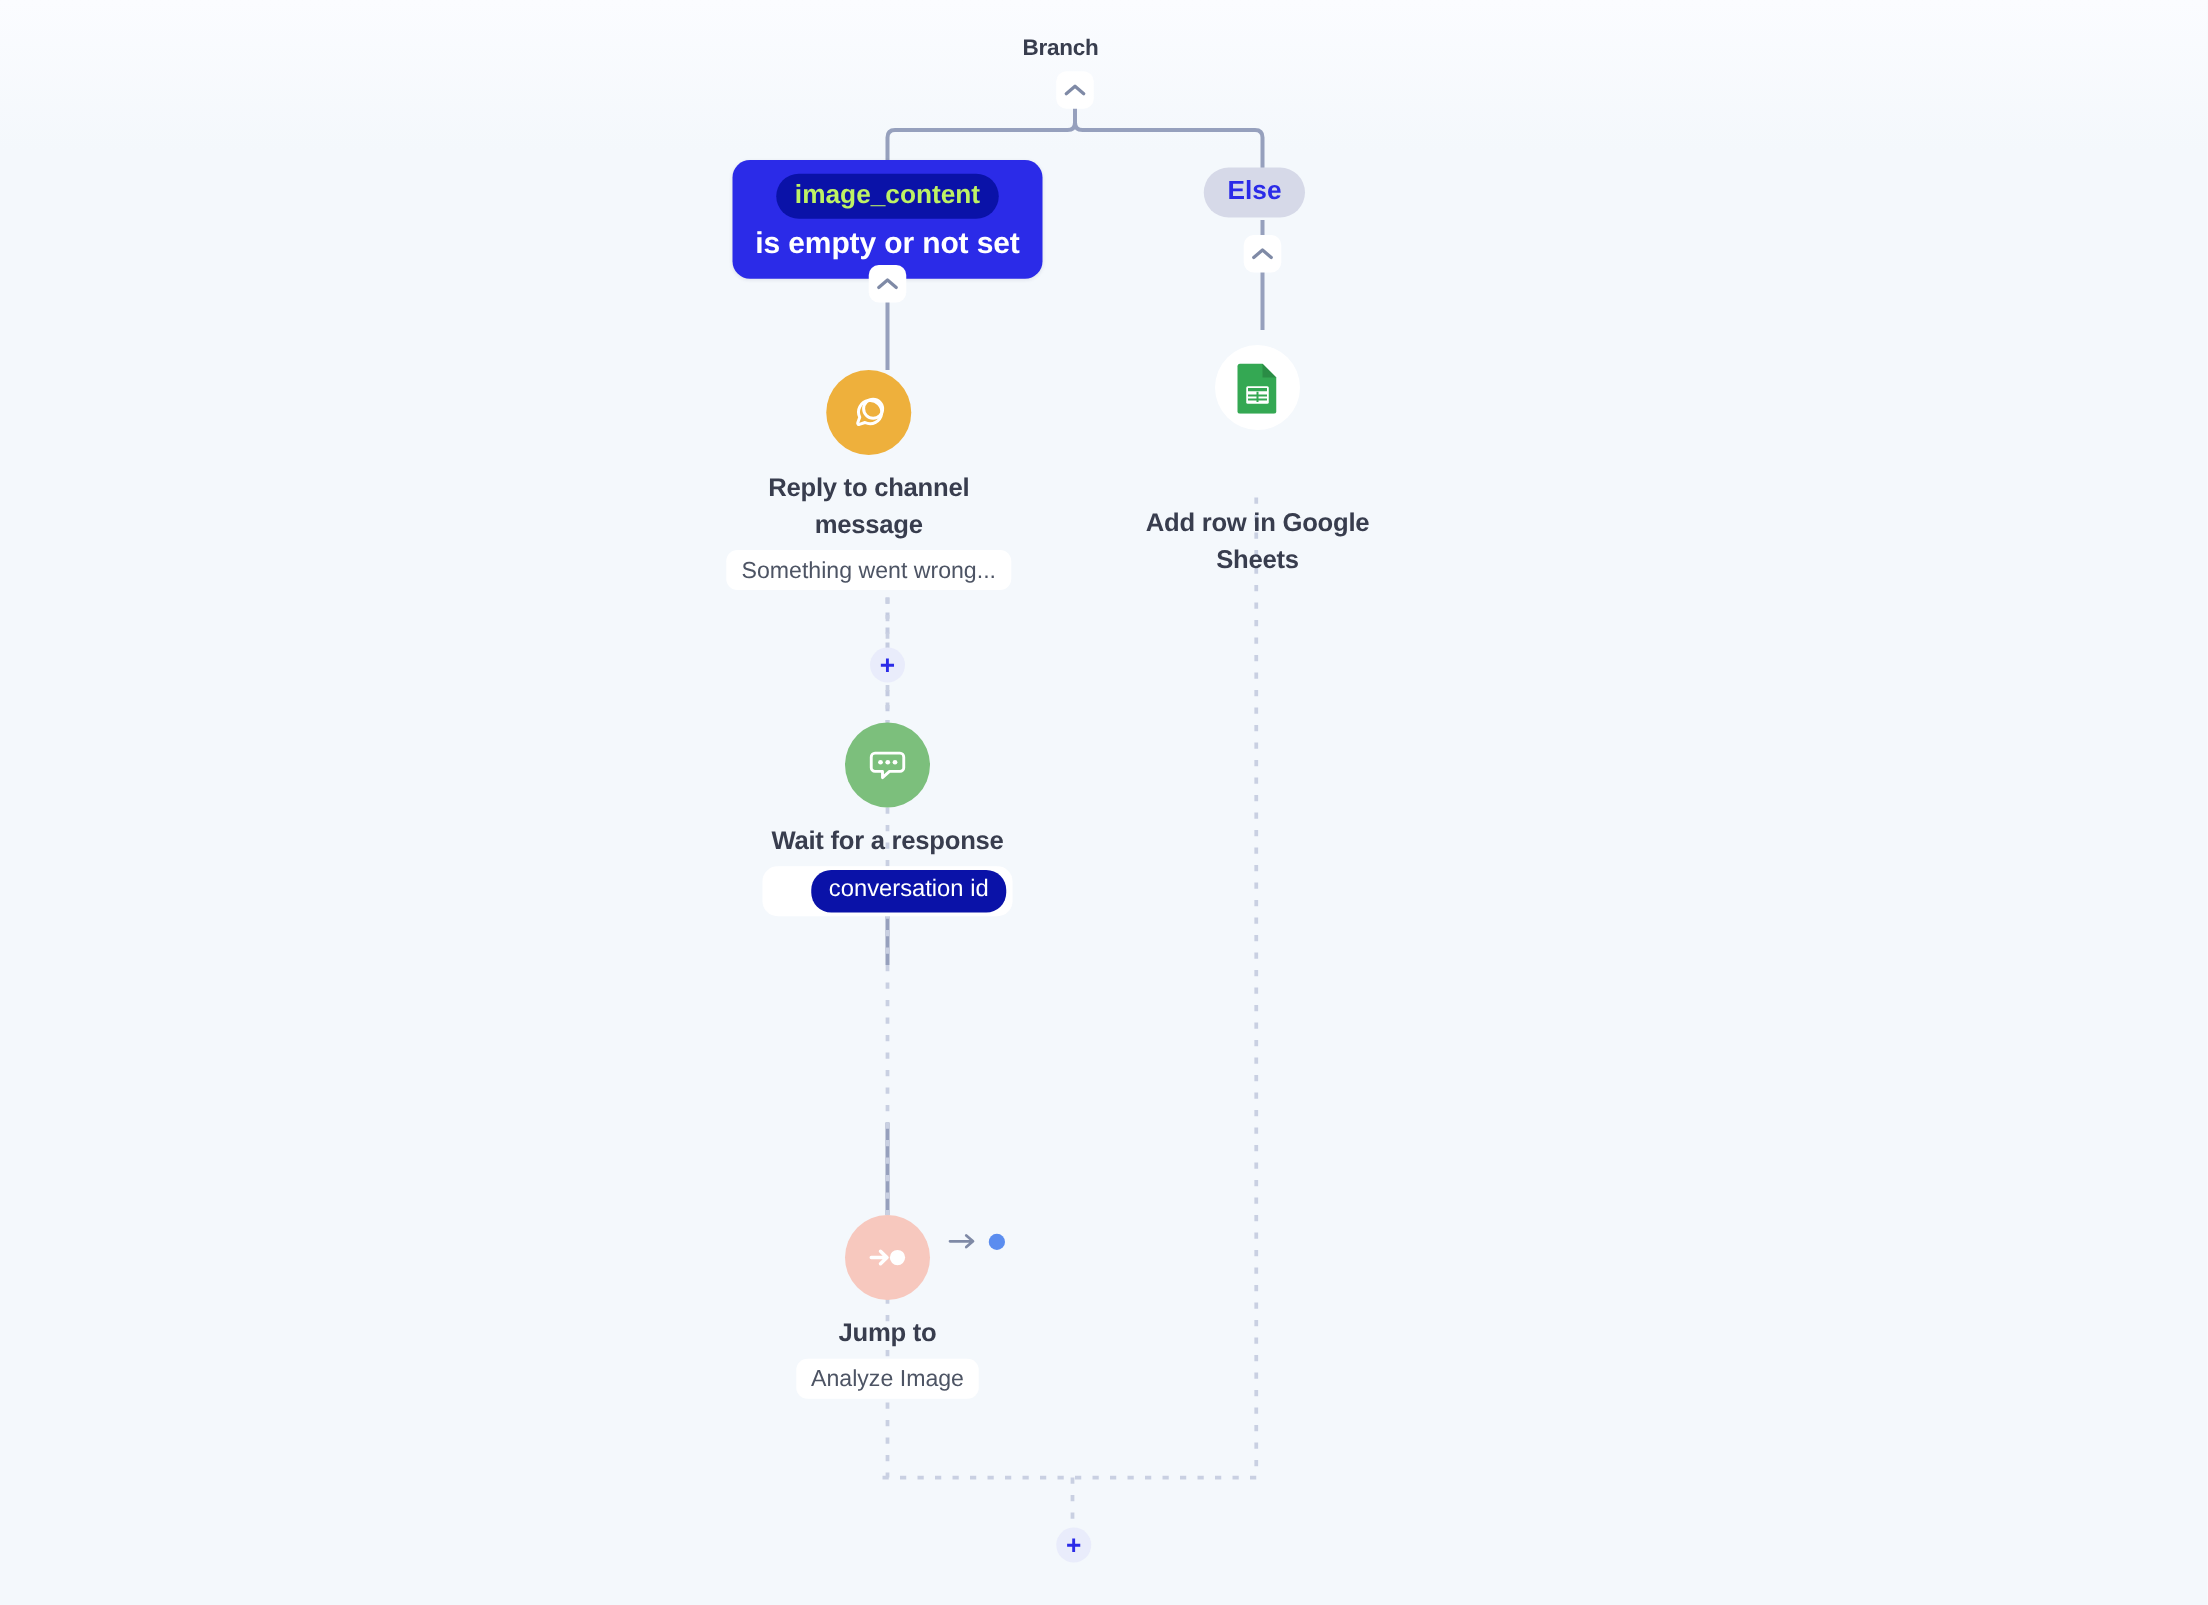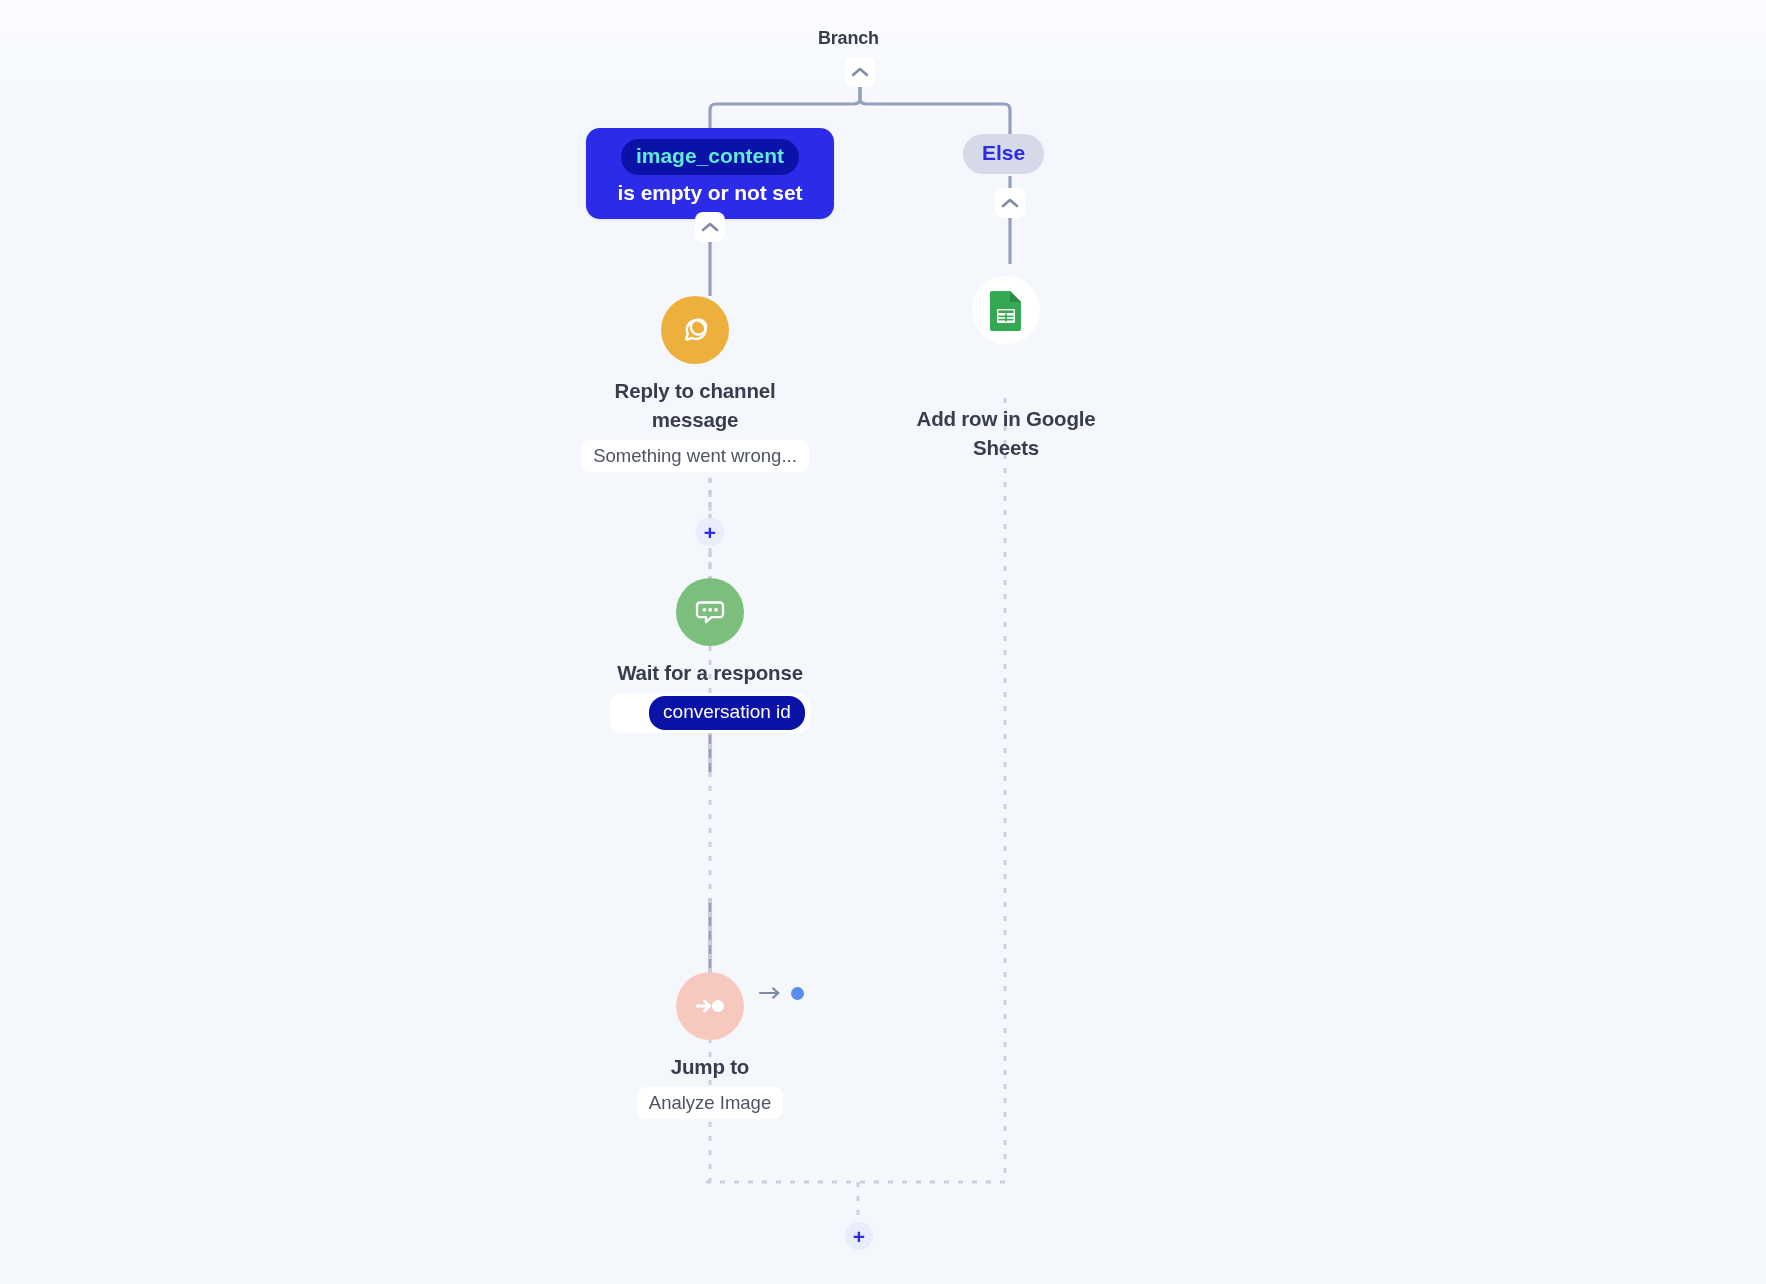--- a/index.html
+++ b/index.html
@@ -71,28 +71,28 @@
   
   .cond-box {
     position: absolute;
     background: #2b2be8;
     border-radius: 14px;
     padding: 11px 14px 14px;
     display: flex; flex-direction: column; align-items: center;
     box-shadow: 0 1px 3px rgba(30,40,90,.10);
   }
   .cond-pill {
-    background: #0a12a8; color: #5eead4;
+    background: #0a12a8; color: #bef264;
     font-size: 21px; font-weight: 700;
     border-radius: 18px; padding: 3px 15px 5px;
     white-space: nowrap; line-height: 1.32;
   }
   .cond-text {
     margin-top: 6px;
-    color: #ffffff; font-size: 21px; font-weight: 700;
+    color: #ffffff; font-size: 24px; font-weight: 700;
     white-space: nowrap; letter-spacing: -0.1px;
   }
 
   
   .else-badge {
     position: absolute;
     background: #d6d9e8; border-radius: 20px;
     padding: 7px 19px 9px;
     color: #2b2be8; font-size: 21px; font-weight: 700;
     white-space: nowrap;

